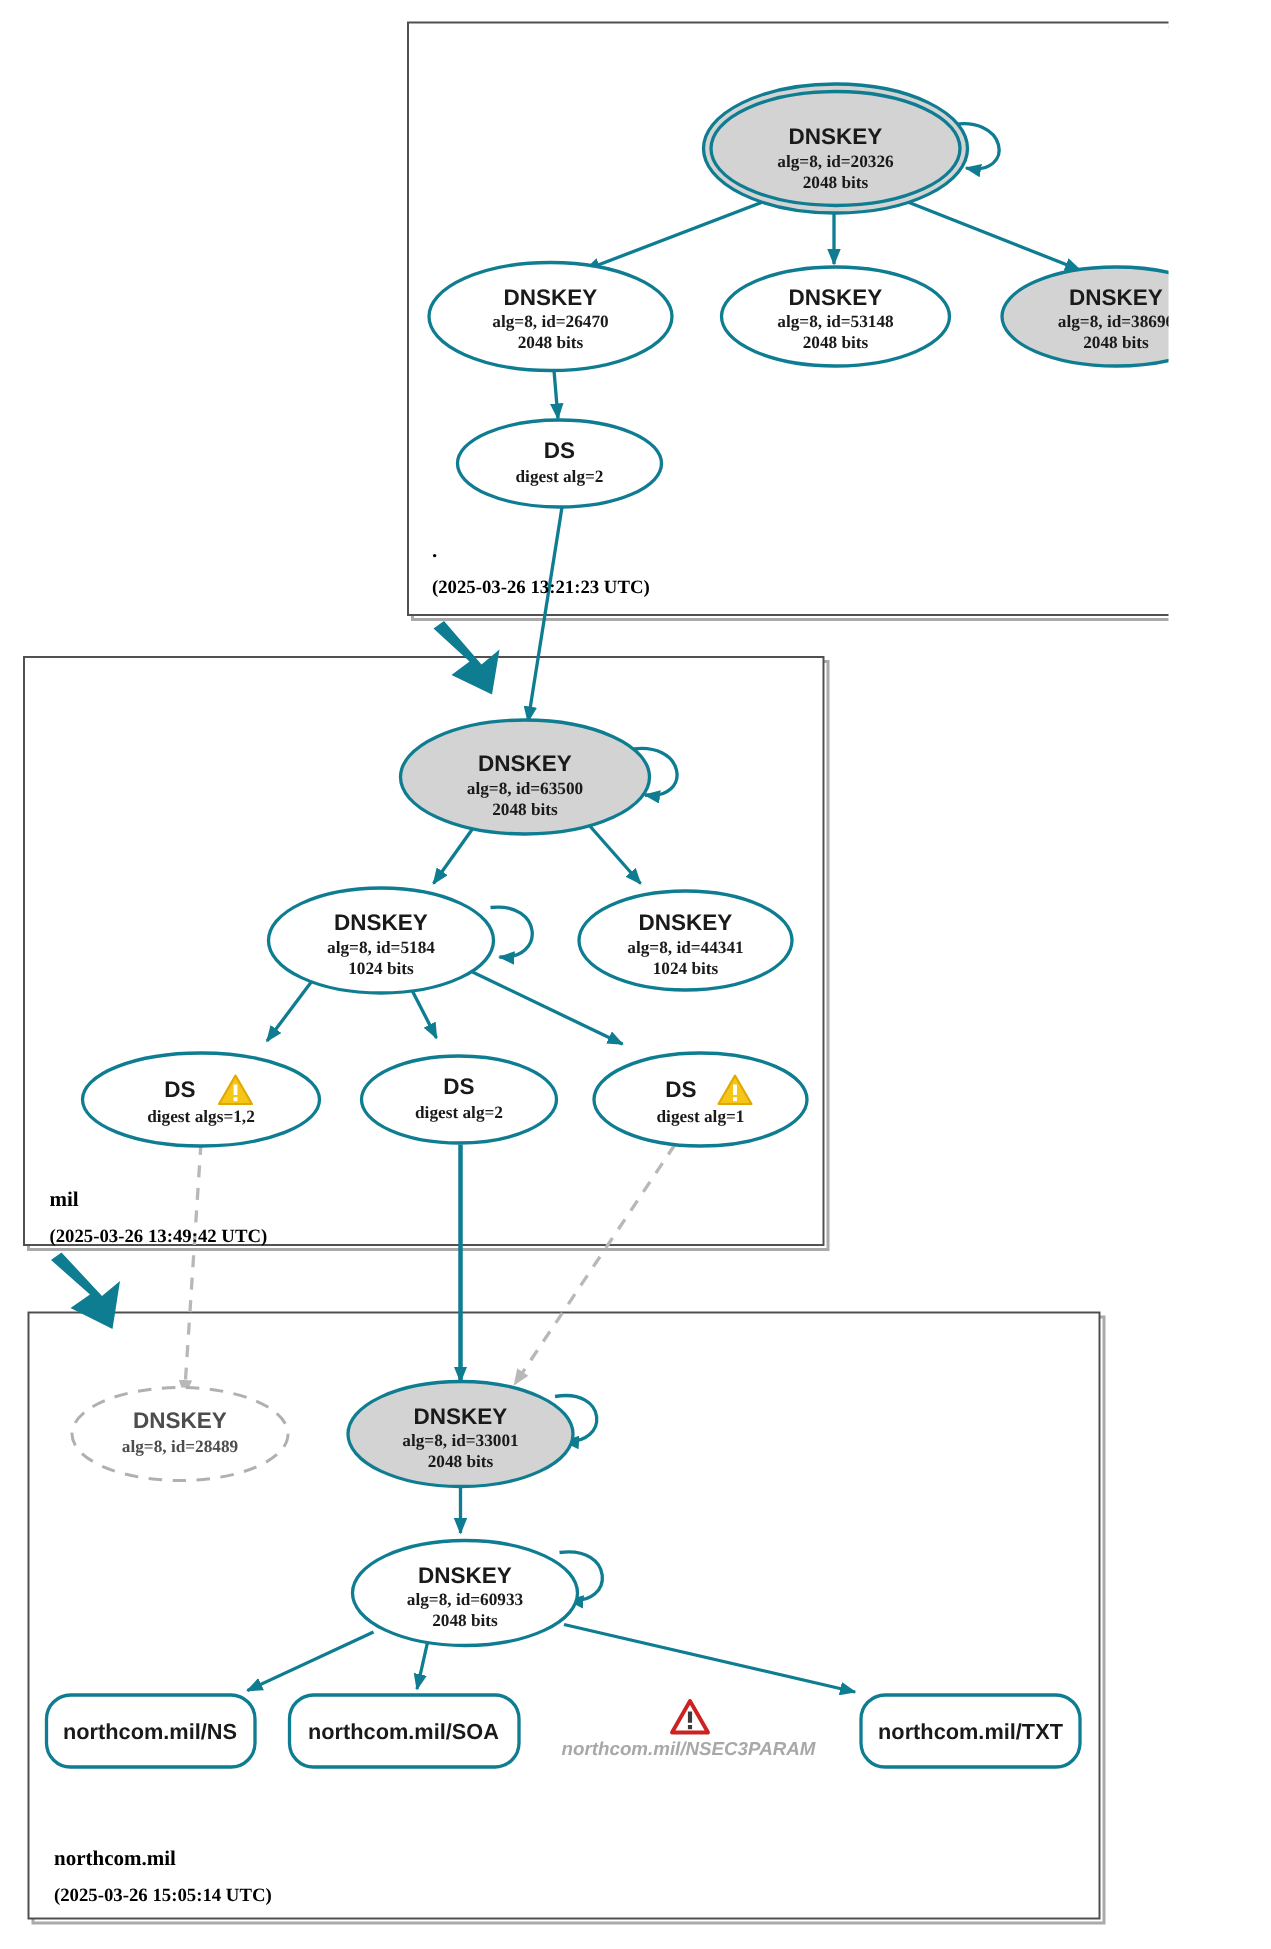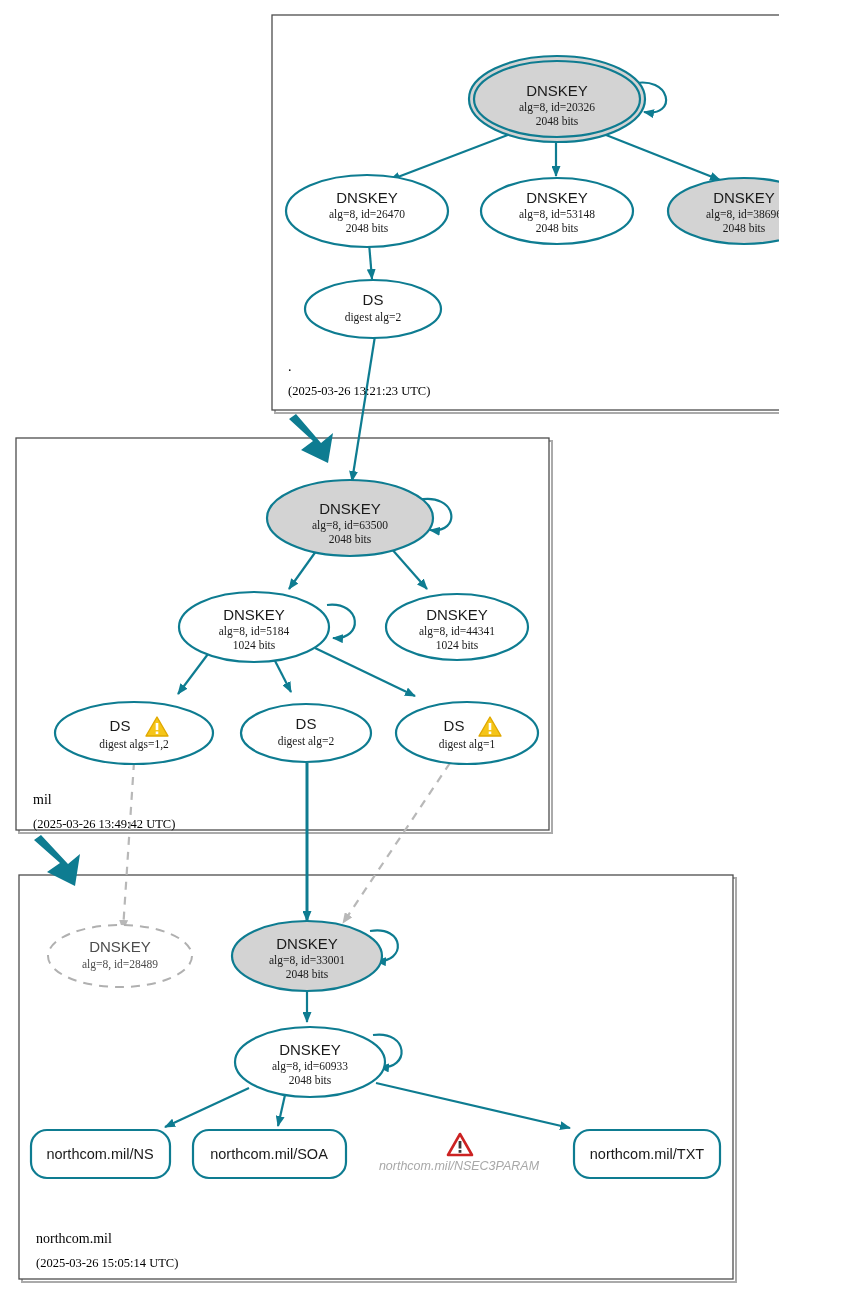--- a/index.html
+++ b/index.html
@@ -9,20 +9,21 @@
   }
   body {
     font-family: "Liberation Sans", sans-serif;
   }
   #canvas {
     position: relative;
     width: 779px;
     height: 1299px;
     background: #ffffff;
     overflow: hidden;
+    font-weight: bold;
   }
   #graph {
     position: absolute;
     left: 0;
     top: 0;
   }
   .node-title {
     font-family: "Liberation Sans", sans-serif;
     font-size: 15px;
     fill: #1a1a1a;

